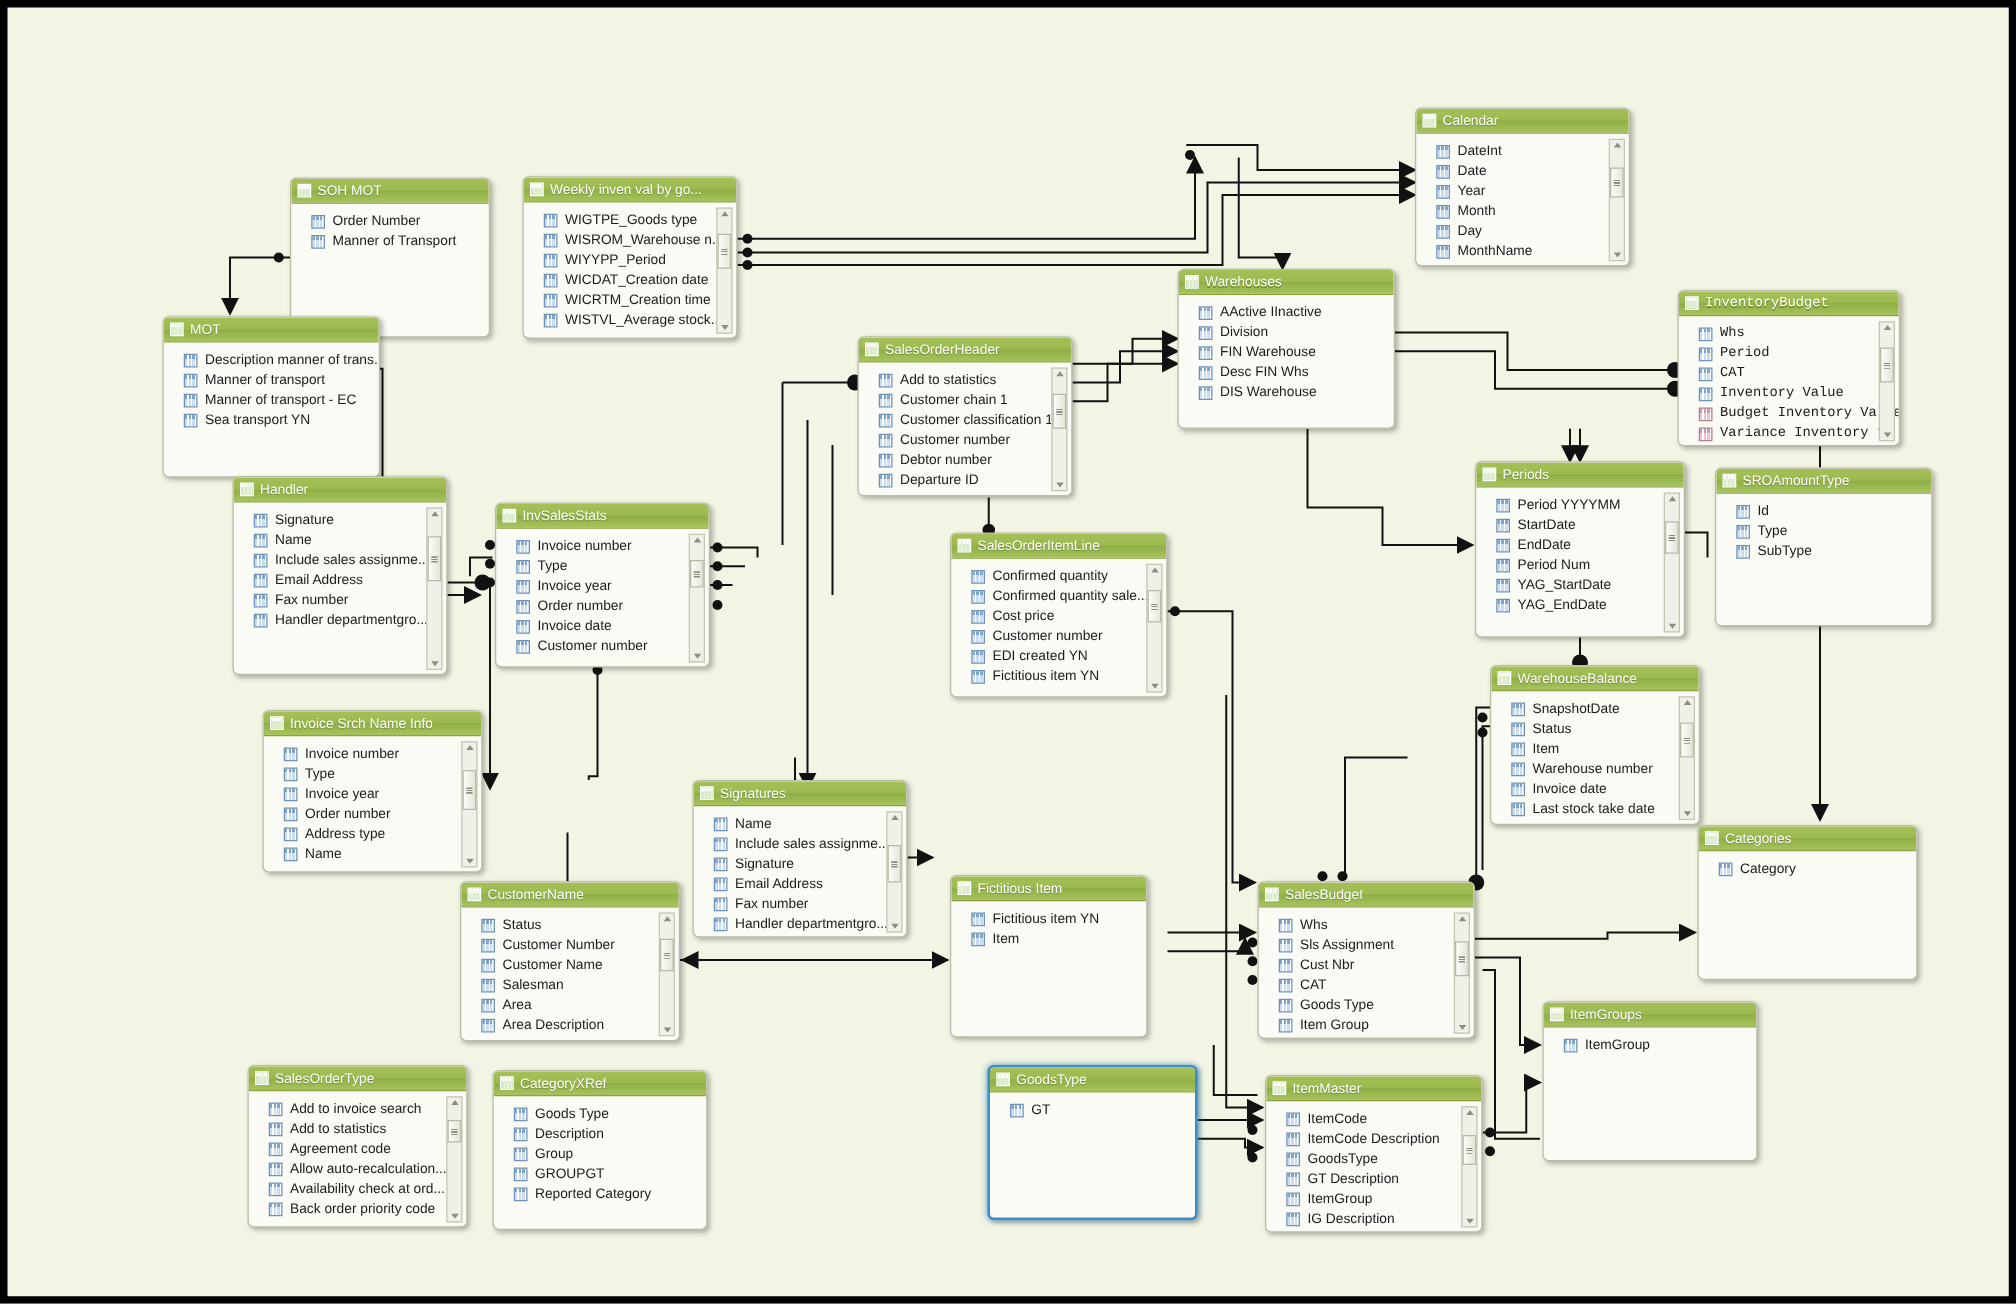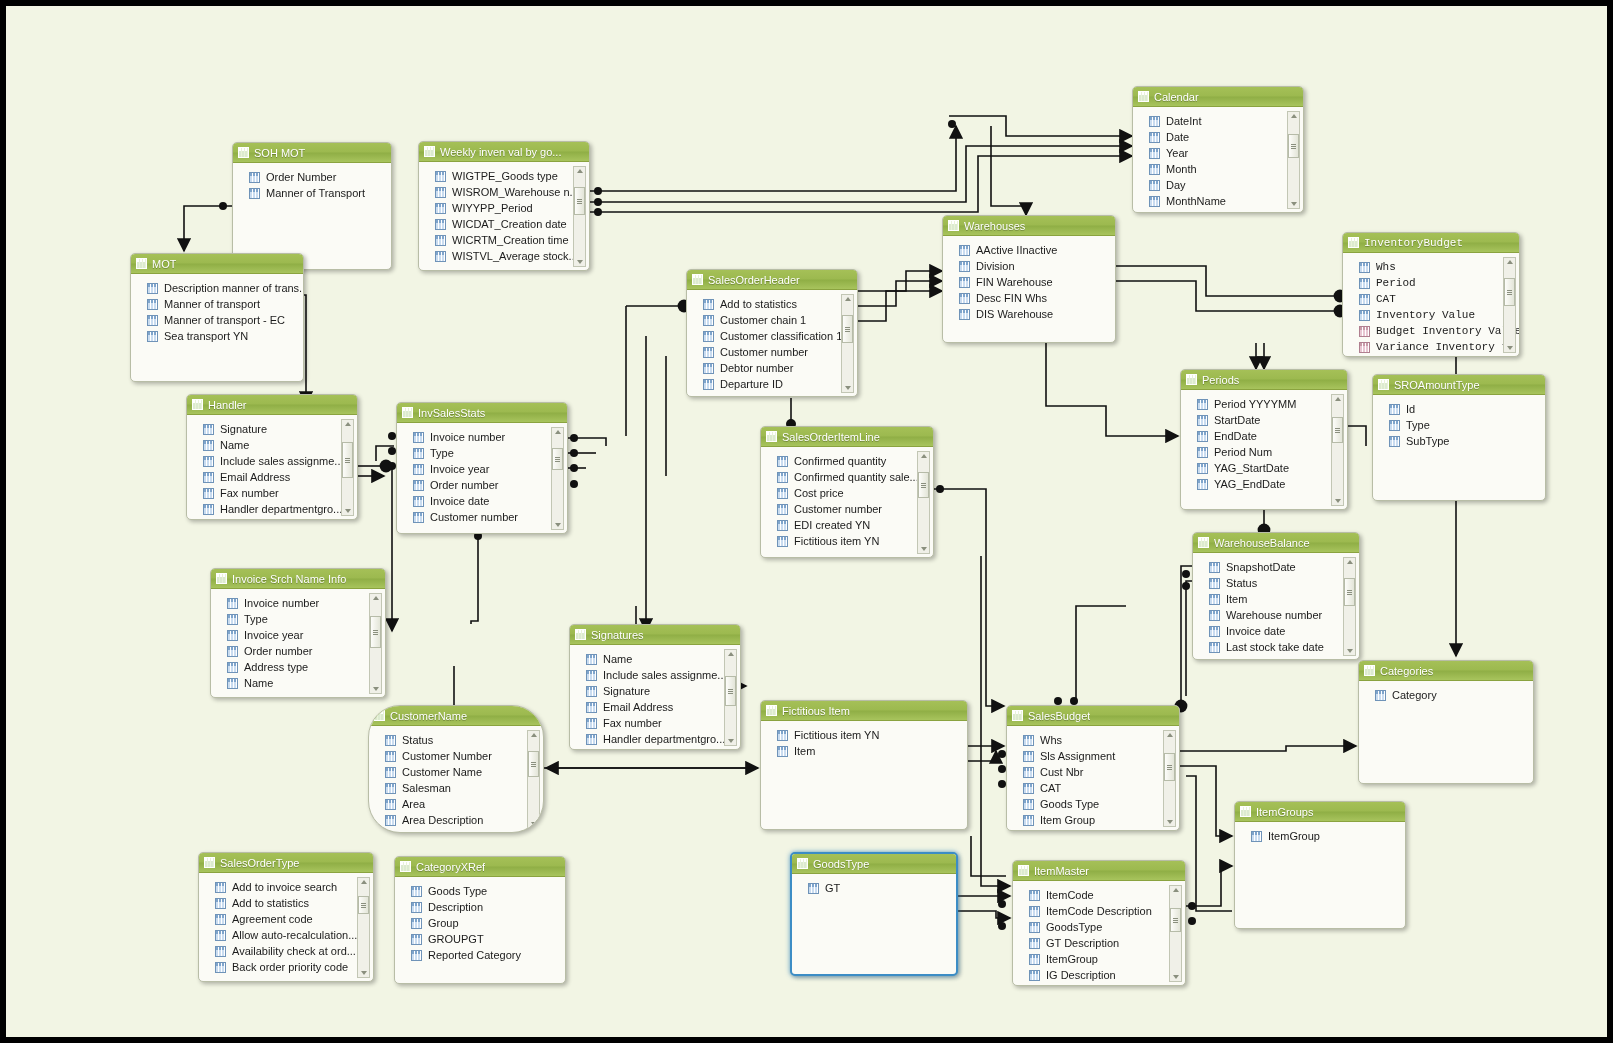--- a/index.html
+++ b/index.html
@@ -509,21 +509,21 @@
         <div class="fld">
           <span class="gicon"></span>
           <span>Type</span>
         </div>
         <div class="fld">
           <span class="gicon"></span>
           <span>SubType</span>
         </div>
       </div>
     </div>
-    <div class="tbl" style="left: 180px; top: 388px; width: 172px; height: 126px;">
+    <div class="tbl" style="left: 180px; top: 375px; width: 172px; height: 159px;">
       <div class="tbl-hdr">
         <span class="gicon hdr"></span>
         <span class="tbl-title">Handler</span>
       </div>
       <div class="tbl-body">
         <div class="fld">
           <span class="gicon"></span>
           <span>Signature</span>
         </div>
         <div class="fld">
@@ -694,21 +694,21 @@
           <span class="gicon"></span>
           <span>Name</span>
         </div>
         <div class="sbar">
           <span class="sarrow up"></span>
           <span class="sthumb" style="top: 22px; height: 32px;"></span>
           <span class="sarrow dn"></span>
         </div>
       </div>
     </div>
-    <div class="tbl" style="left: 548px; top: 618px; width: 172px; height: 126px; margin-left: 15px;">
+    <div class="tbl" style="left: 548px; top: 618px; width: 172px; height: 126px;">
       <div class="tbl-hdr">
         <span class="gicon hdr"></span>
         <span class="tbl-title">Signatures</span>
       </div>
       <div class="tbl-body">
         <div class="fld">
           <span class="gicon"></span>
           <span>Name</span>
         </div>
         <div class="fld">
@@ -743,37 +743,37 @@
         <span class="gicon hdr"></span>
         <span class="tbl-title">Categories</span>
       </div>
       <div class="tbl-body">
         <div class="fld">
           <span class="gicon"></span>
           <span>Category</span>
         </div>
       </div>
     </div>
-    <div class="tbl" style="left: 754px; top: 694px; width: 208px; height: 130px;">
+    <div class="tbl" style="left: 754px; top: 694px; width: 158px; height: 130px;">
       <div class="tbl-hdr">
         <span class="gicon hdr"></span>
         <span class="tbl-title">Fictitious Item</span>
       </div>
       <div class="tbl-body">
         <div class="fld">
           <span class="gicon"></span>
           <span>Fictitious item YN</span>
         </div>
         <div class="fld">
           <span class="gicon"></span>
           <span>Item</span>
         </div>
       </div>
     </div>
-    <div class="tbl" style="left: 362px; top: 699px; width: 176px; height: 128px; border-radius: 32px;">
+    <div class="tbl" style="left: 362px; top: 699px; width: 176px; height: 128px;">
       <div class="tbl-hdr">
         <span class="gicon hdr"></span>
         <span class="tbl-title">CustomerName</span>
       </div>
       <div class="tbl-body">
         <div class="fld">
           <span class="gicon"></span>
           <span>Status</span>
         </div>
         <div class="fld">

